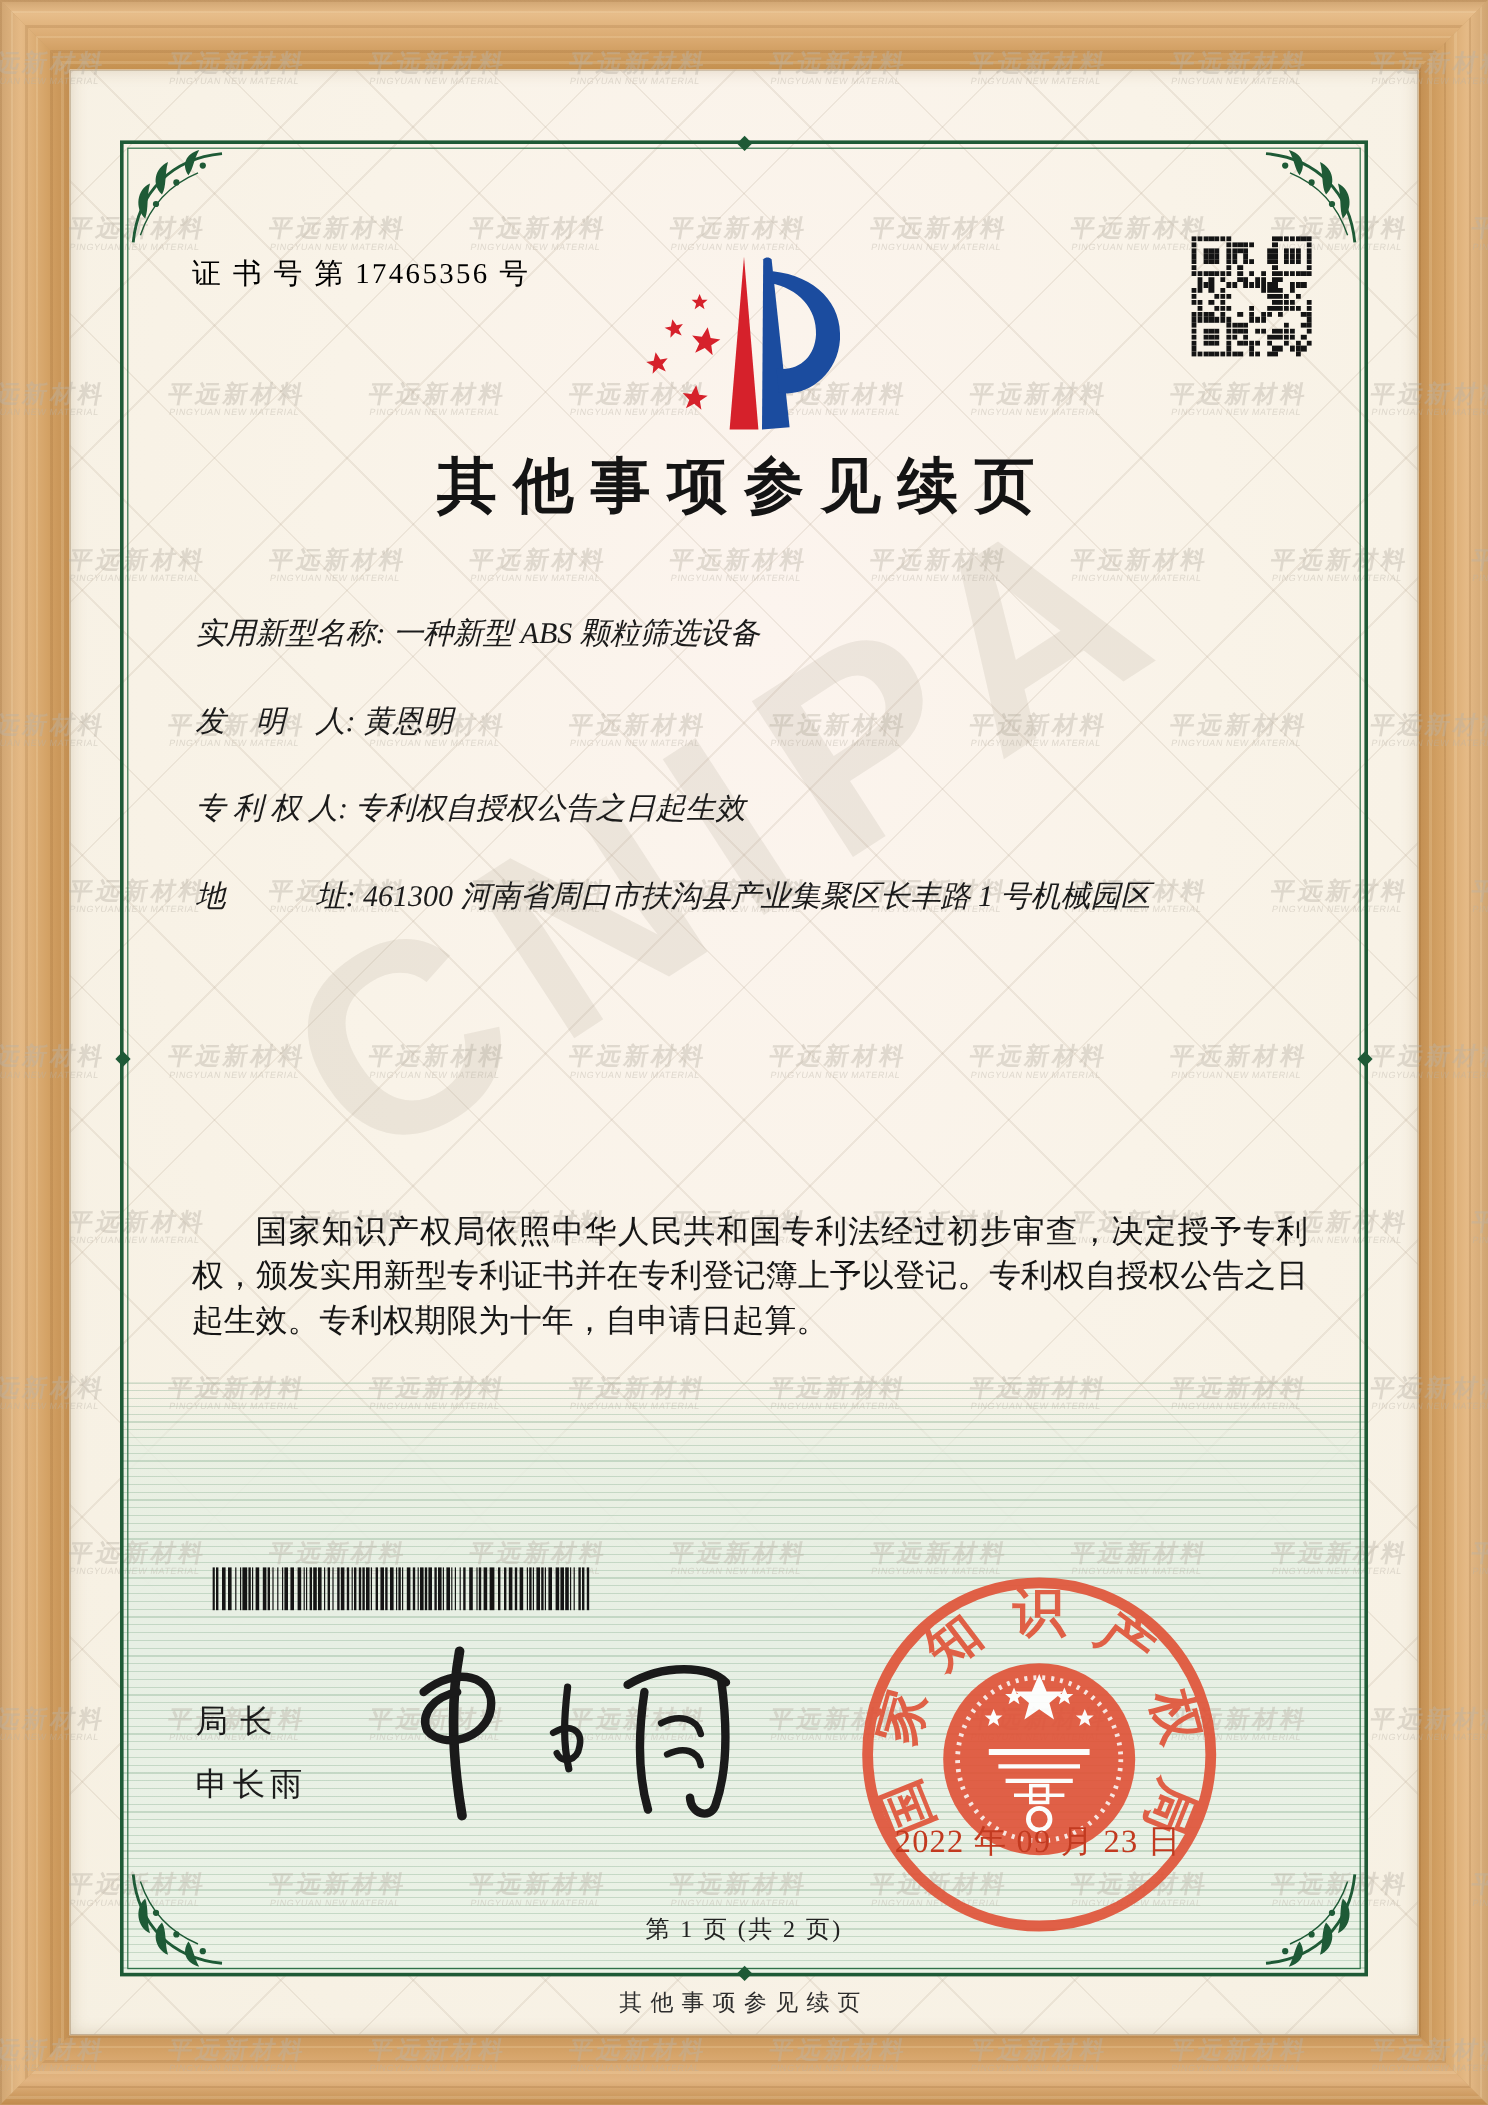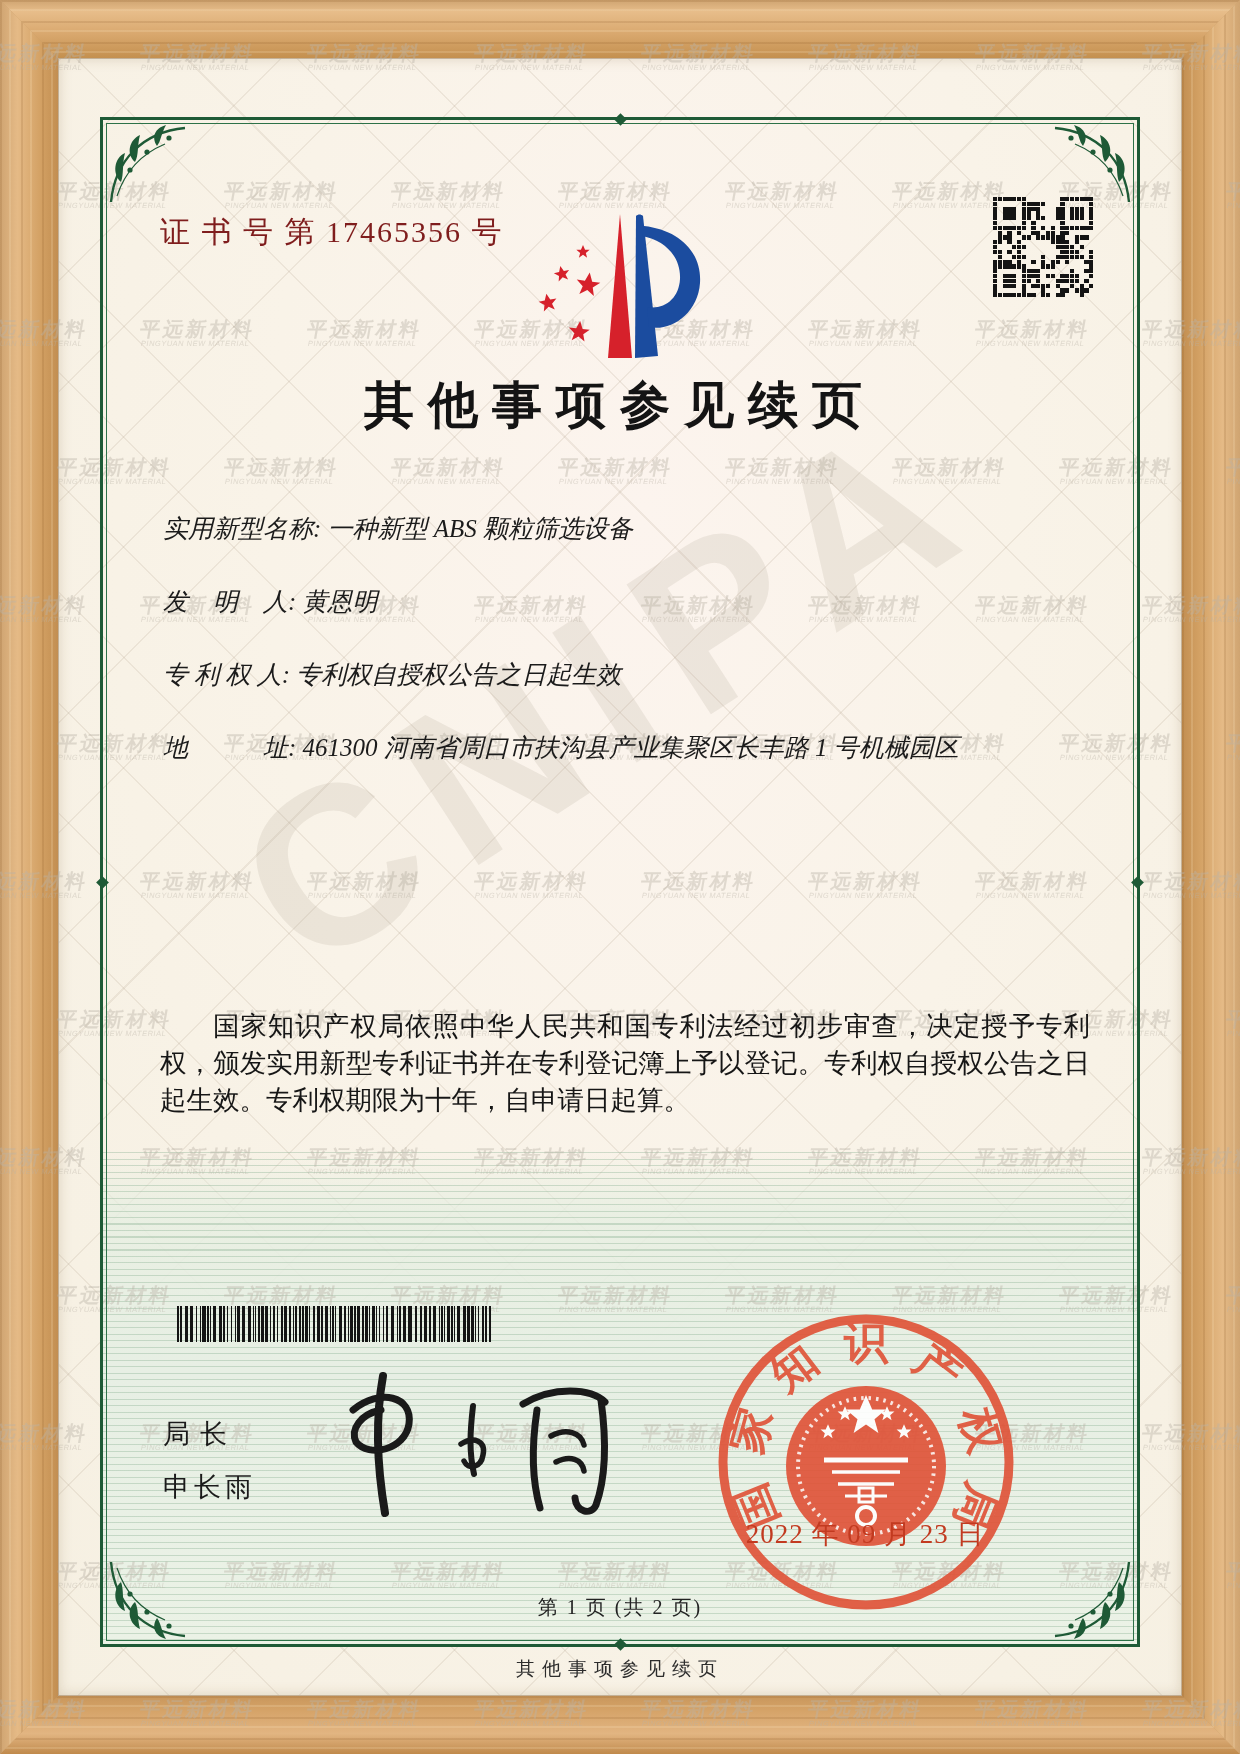--- a/index.html
+++ b/index.html
@@ -60,21 +60,21 @@
   .corner.tr{right:4px;top:4px;transform:scaleX(-1);}
   .corner.bl{left:4px;bottom:4px;transform:scaleY(-1);}
   .corner.br{right:4px;bottom:4px;transform:scale(-1,-1);}
   .mid-orn{position:absolute;width:9px;height:9px;background:#1e5a36;transform:rotate(45deg);}
   .mid-top{left:50%;top:-5px;margin-left:-4px;}
   .mid-bottom{left:50%;bottom:-5px;margin-left:-4px;}
   .mid-left{left:-5px;top:50%;margin-top:-4px;}
   .mid-right{right:-5px;top:50%;margin-top:-4px;}
   
   .abs{position:absolute;z-index:5;}
-  #certno{left:160px;top:212px;font-size:30px;color:#7f1d1d;letter-spacing:2px;}
+  #certno{left:160px;top:212px;font-size:24px;color:#000000;letter-spacing:2px;}
   #logo{left:538px;top:208px;}
   #qr{left:993px;top:197px;width:101px;height:101px;}
   #qr .m{position:absolute;background:#141414;}
   #title{left:0;right:0;top:372px;text-align:center;font-size:50px;font-weight:bold;
          letter-spacing:14px;color:#141414;}
   #fields{left:163px;top:512px;width:927px;font-size:25px;color:#1b1b1b;}
   .frow{min-height:73px;position:relative;line-height:34px;font-style:italic;}
   .frow .lbl{white-space:pre;}
   .frow-5 .val{display:inline-block;width:676px;vertical-align:top;}
   .frow .pair2{position:absolute;left:560px;top:0;white-space:nowrap;}

